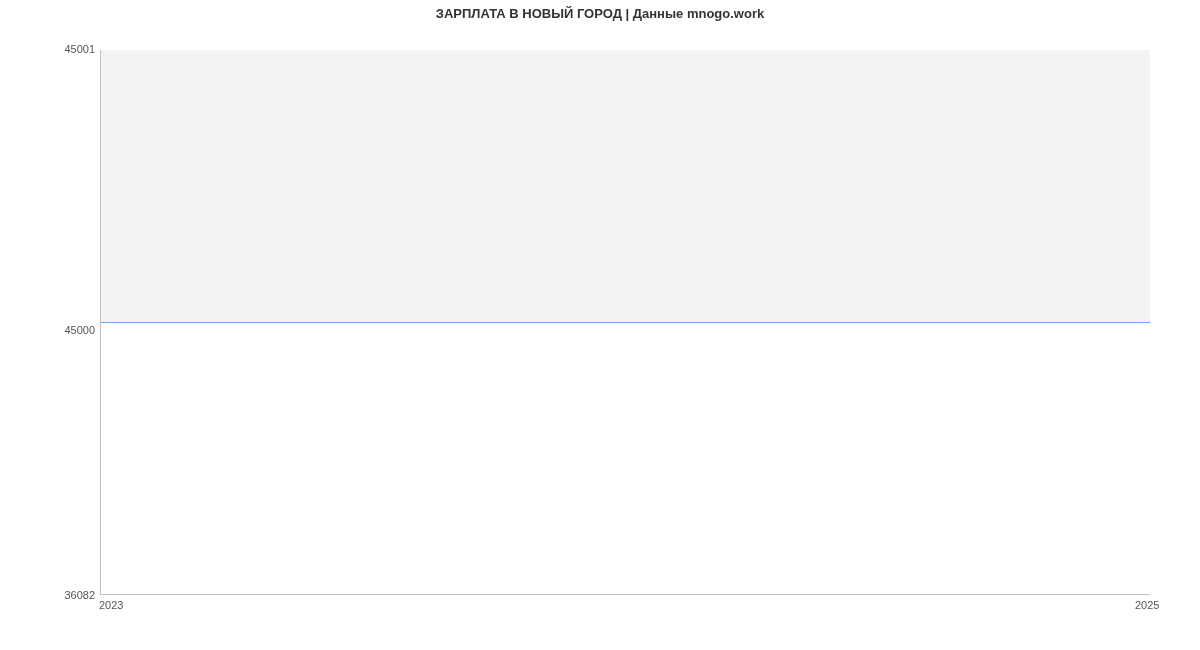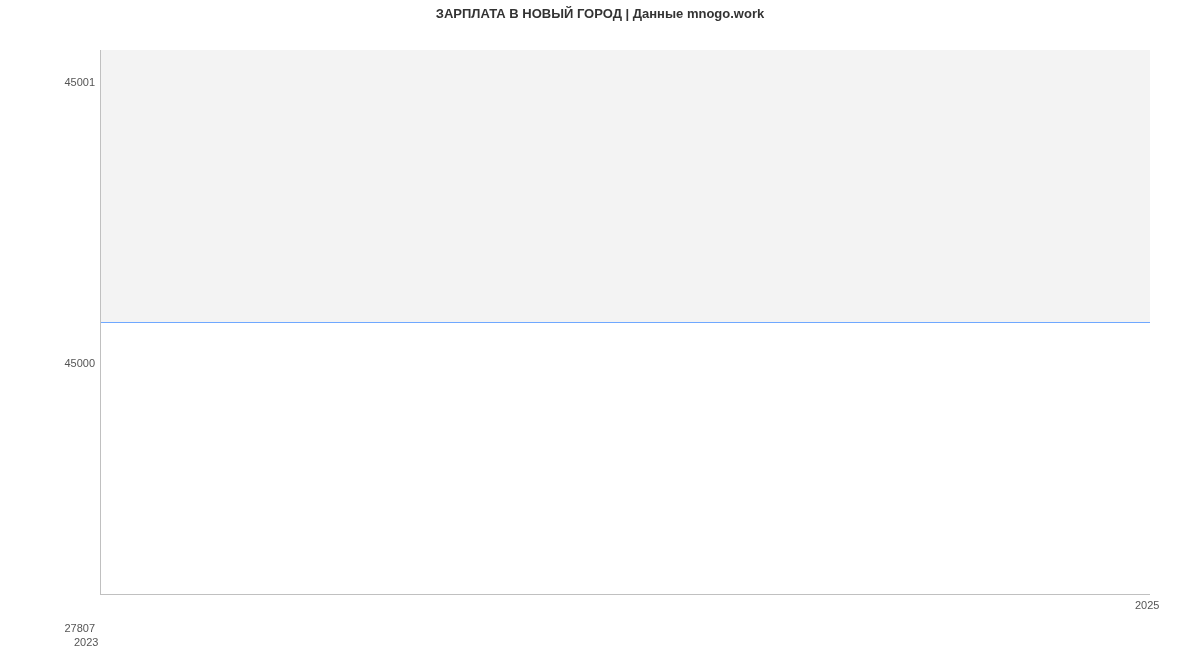--- a/index.html
+++ b/index.html
@@ -51,21 +51,20 @@
     height: 0;
     border-top: 1.5px solid #6fa8ff;
   }
   .ytick {
     position: absolute;
     right: 1105px;
     width: 50px;
     text-align: right;
     font-size: 11px;
     color: #555555;
-    margin-top: 33px;
   }
   .xtick {
     position: absolute;
     top: 599px;
     font-size: 11px;
     color: #555555;
   }
 </style>
 </head>
 <body>
@@ -73,17 +72,17 @@
 <div class="chart-wrap">
   <div class="title">ЗАРПЛАТА В НОВЫЙ ГОРОД | Данные mnogo.work</div>
 
   <div class="plot">
     <div class="grid-band" style="top:0; height:50%;"></div>
     <div class="line" style="top:50%;"></div>
   </div>
 
   <div class="ytick" style="top:43px;">45001</div>
   <div class="ytick" style="top:324px;">45000</div>
-  <div class="ytick" style="top:589px;">27807</div>
+  <div class="ytick" style="top:589px;">36082</div>
 
-  <div class="xtick" style="left:74px;margin-top:37px;">2023</div>
+  <div class="xtick" style="left:99px;">2023</div>
   <div class="xtick" style="left:1135px;">2025</div>
 </div>
 
 </body></html>

